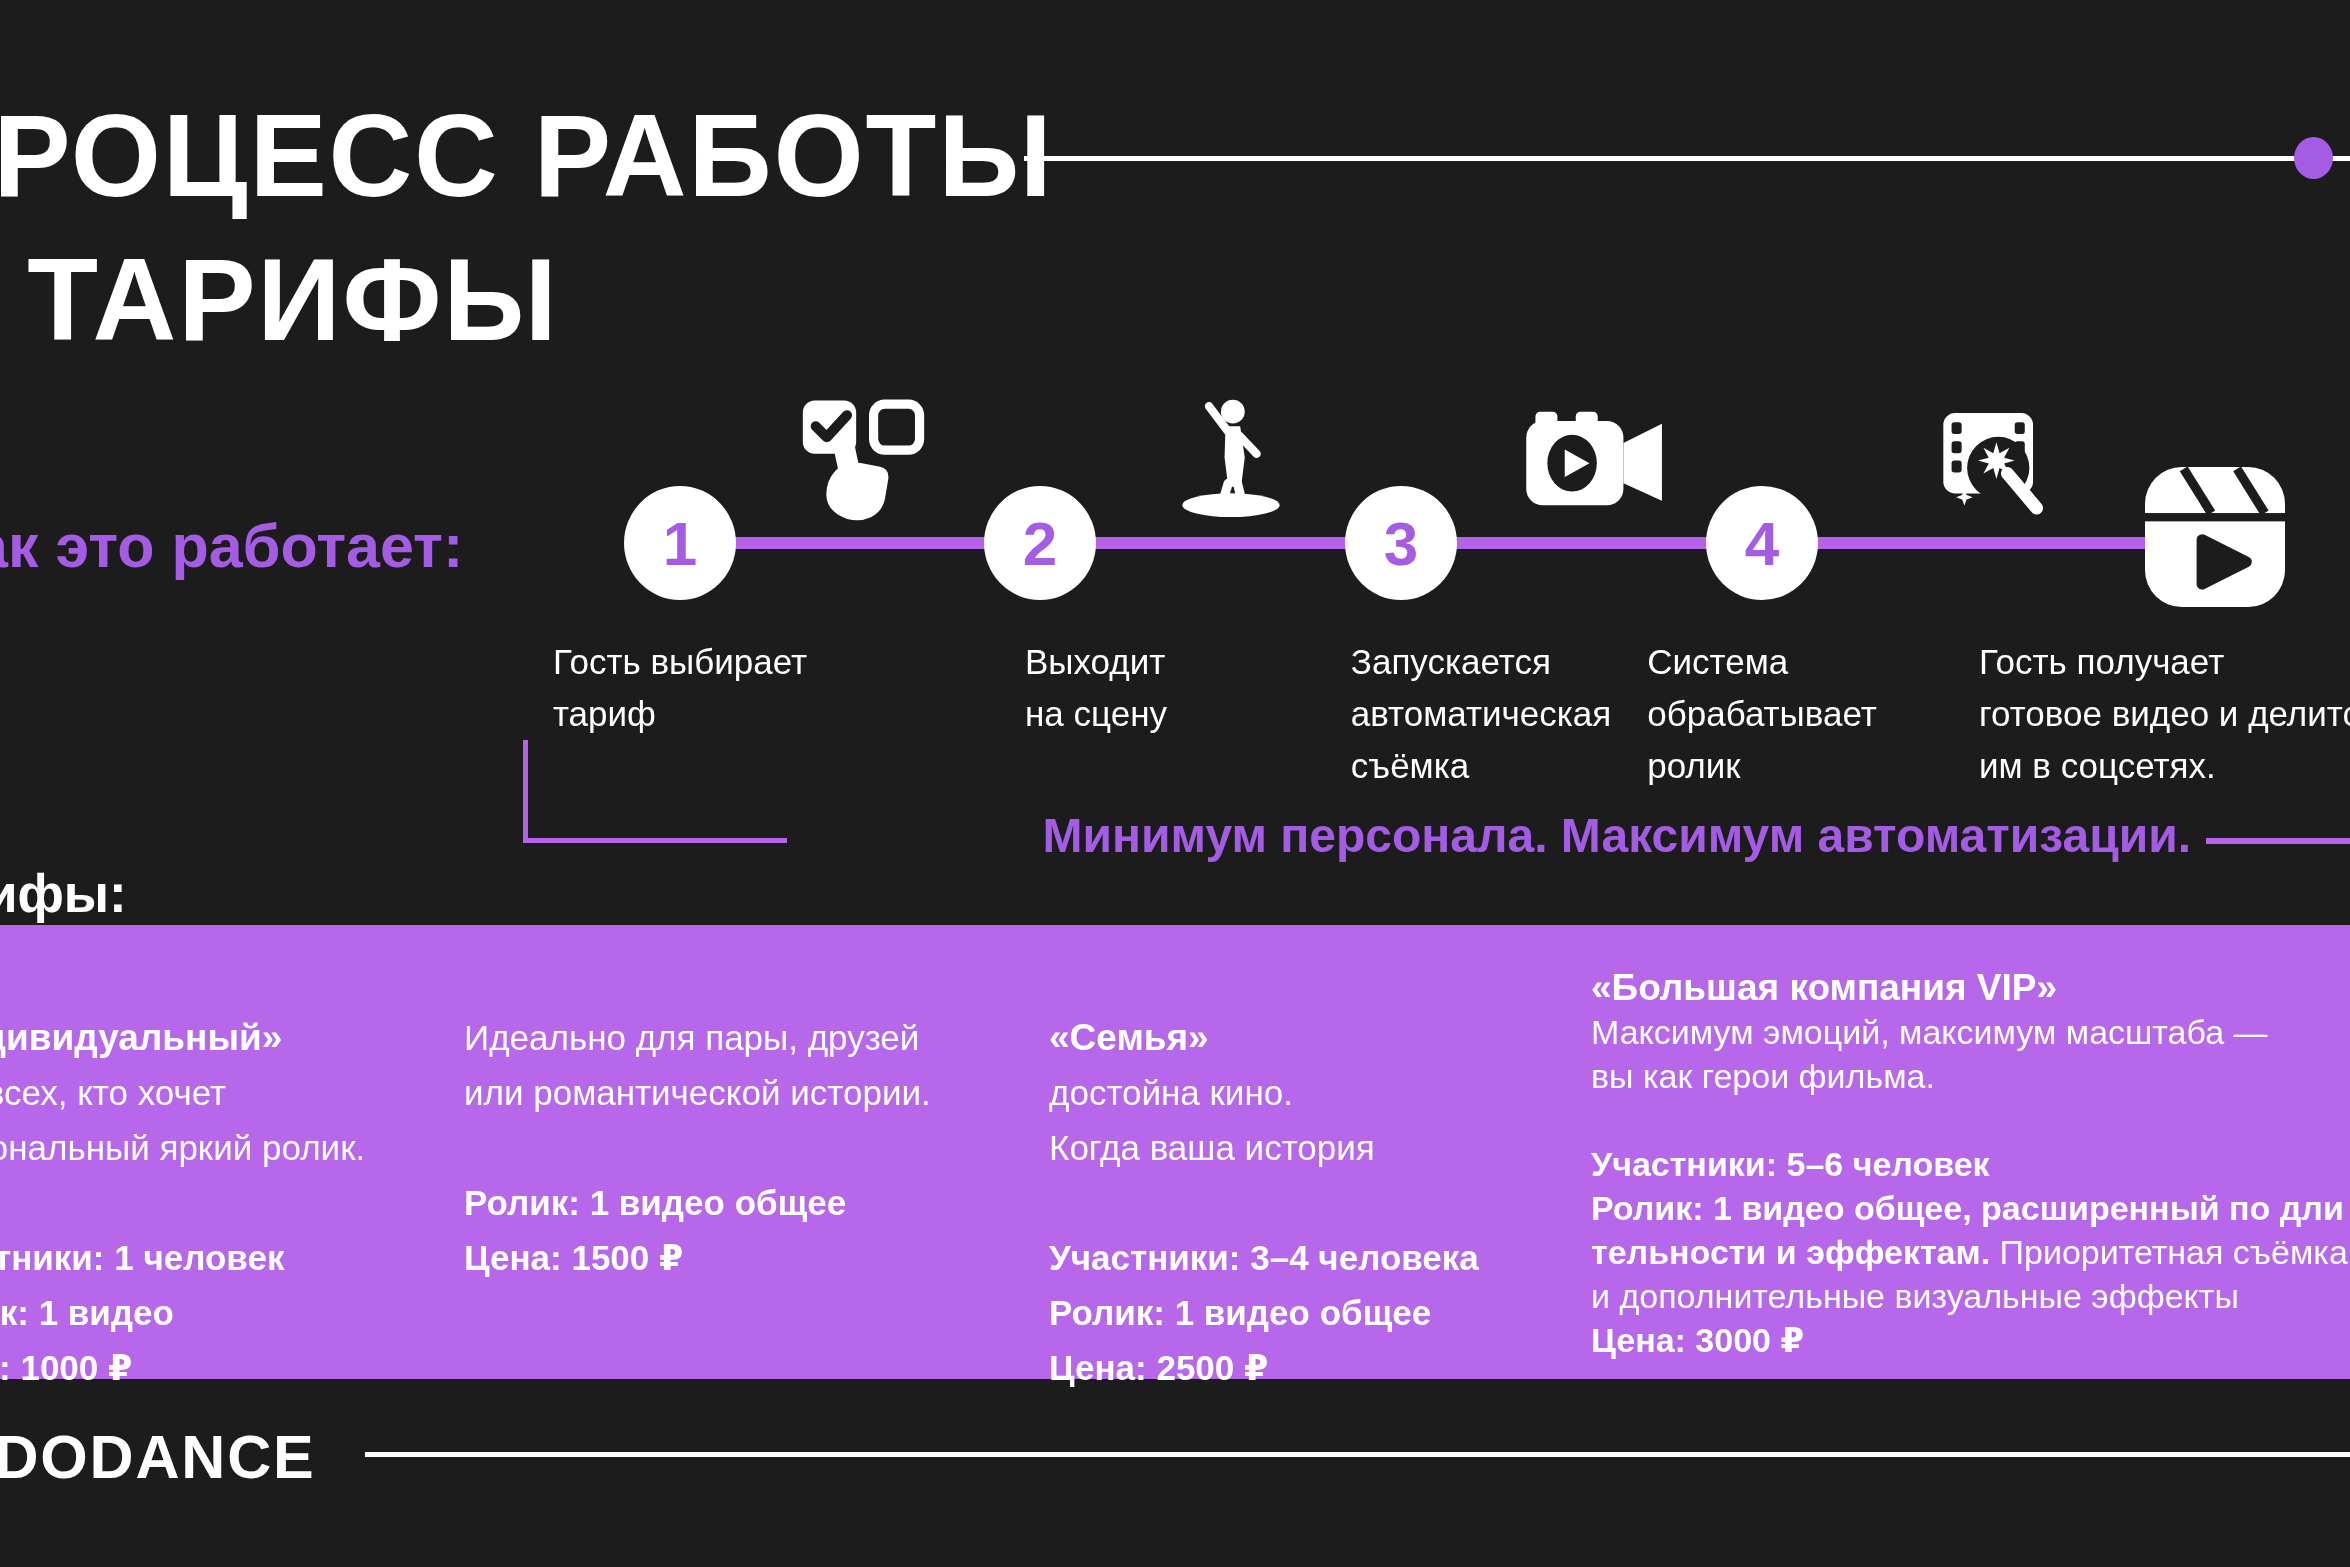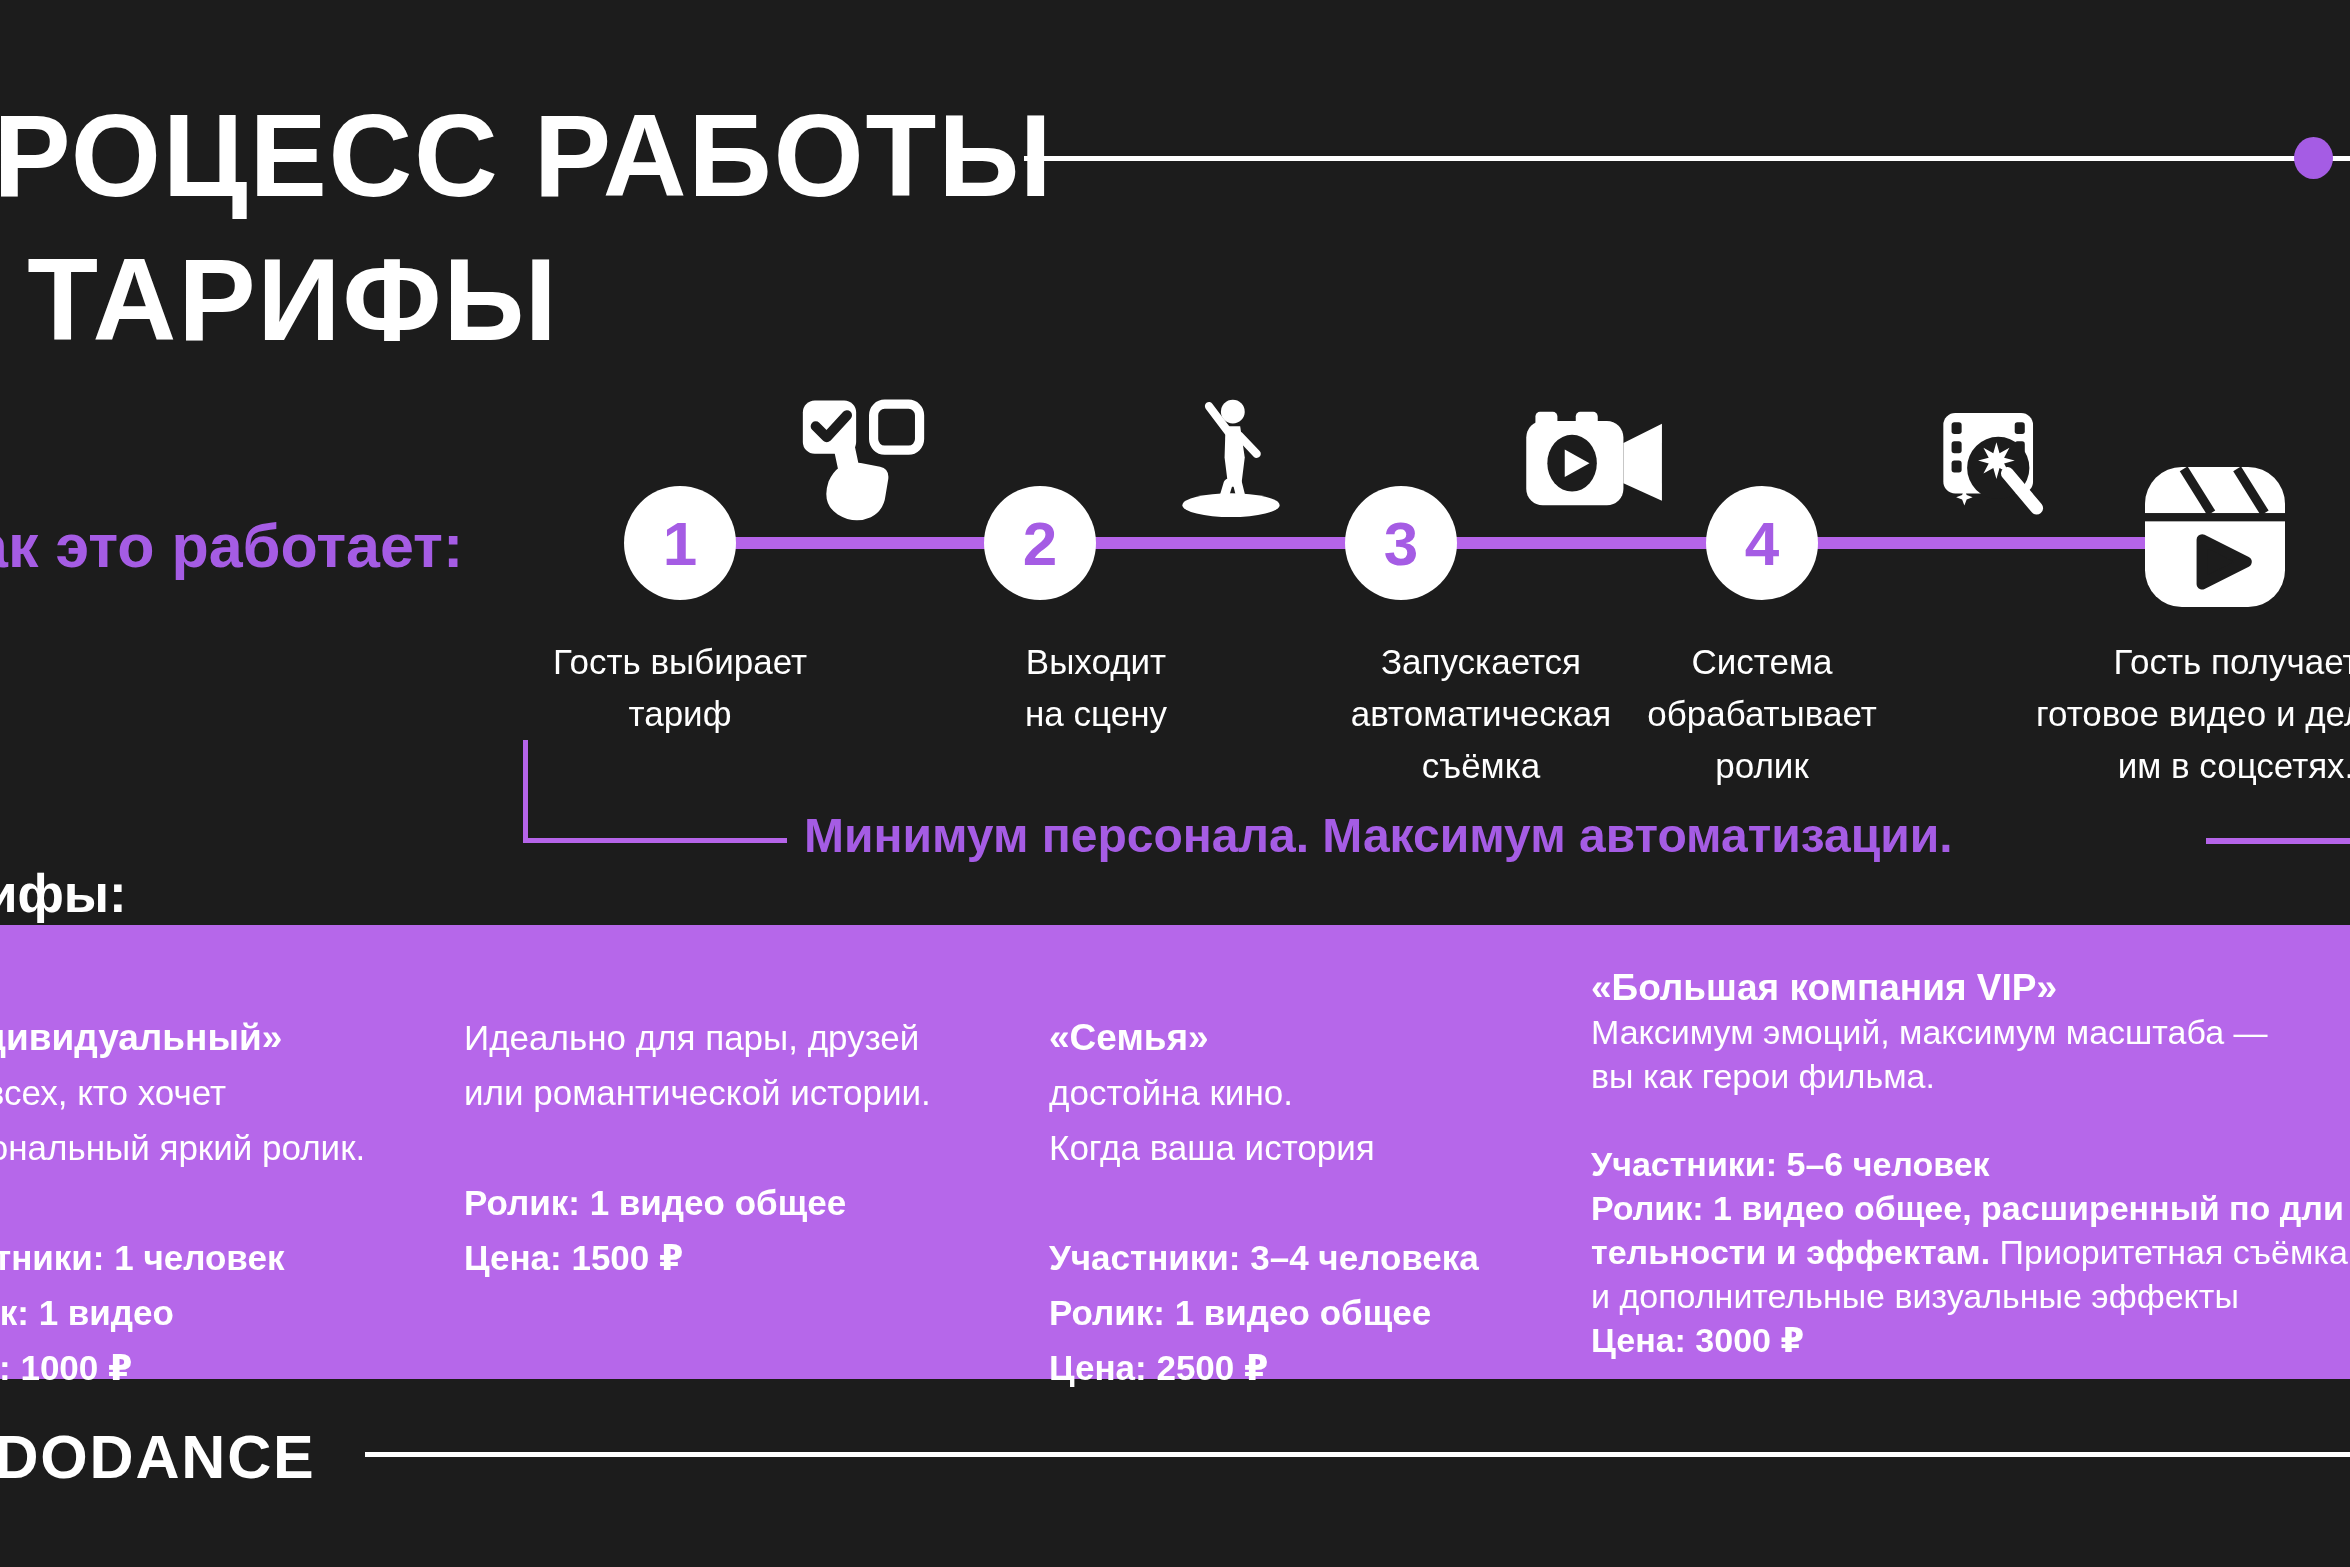--- a/index.html
+++ b/index.html
@@ -17,30 +17,30 @@
   .title-dot{left:2294px;top:137px;width:39px;height:42px;border-radius:50%;background:#a55ce4;}
   
   .works-label{left:-64px;top:511px;color:#a55ce4;font-weight:700;font-size:61px;white-space:nowrap;}
   .timeline{left:680px;top:537px;width:1467px;height:12px;background:#b564e9;}
   .num-circle{
     width:112px;height:114px;border-radius:50%;background:#ffffff;top:486px;
     display:flex;align-items:center;justify-content:center;
     color:#a55ce4;font-weight:700;font-size:62px;
   }
   .step-label{
-    top:636px;color:#ffffff;font-size:35px;line-height:52px;text-align:center;
+    top:636px;color:#ffffff;font-size:35px;line-height:52px;
     transform:translateX(-50%);white-space:nowrap;
   }
   .step-label.no-center{transform:none;}
   
   .conn-v{left:523px;top:740px;width:4.6px;height:101px;background:#b564e9;}
   .conn-h{left:523px;top:838px;width:264px;height:4.6px;background:#b564e9;}
   .right-dash{left:2206px;top:838px;width:145px;height:5.5px;background:#b564e9;}
   .automation-note{
-    left:804px;top:808px;width:1387px;text-align:left;color:#a55ce4;
+    left:804px;top:808px;width:1387px;text-align:right;color:#a55ce4;
     font-weight:700;font-size:48px;white-space:nowrap;
   }
   
   .tariffs-heading{left:-108px;top:863px;color:#ffffff;font-weight:700;font-size:53px;white-space:nowrap;}
   .band{left:0;top:925px;width:2351px;height:454px;background:#b667ea;}
   .tcol{top:1010px;color:#ffffff;font-size:35px;white-space:nowrap;}
   .tcol > div{height:55px;line-height:55px;}
   .tcol .t-title{font-weight:700;font-size:37px;}
   .tcol .t-detail{font-weight:700;}
   .tcol-vip{top:966px;font-size:34px;}

